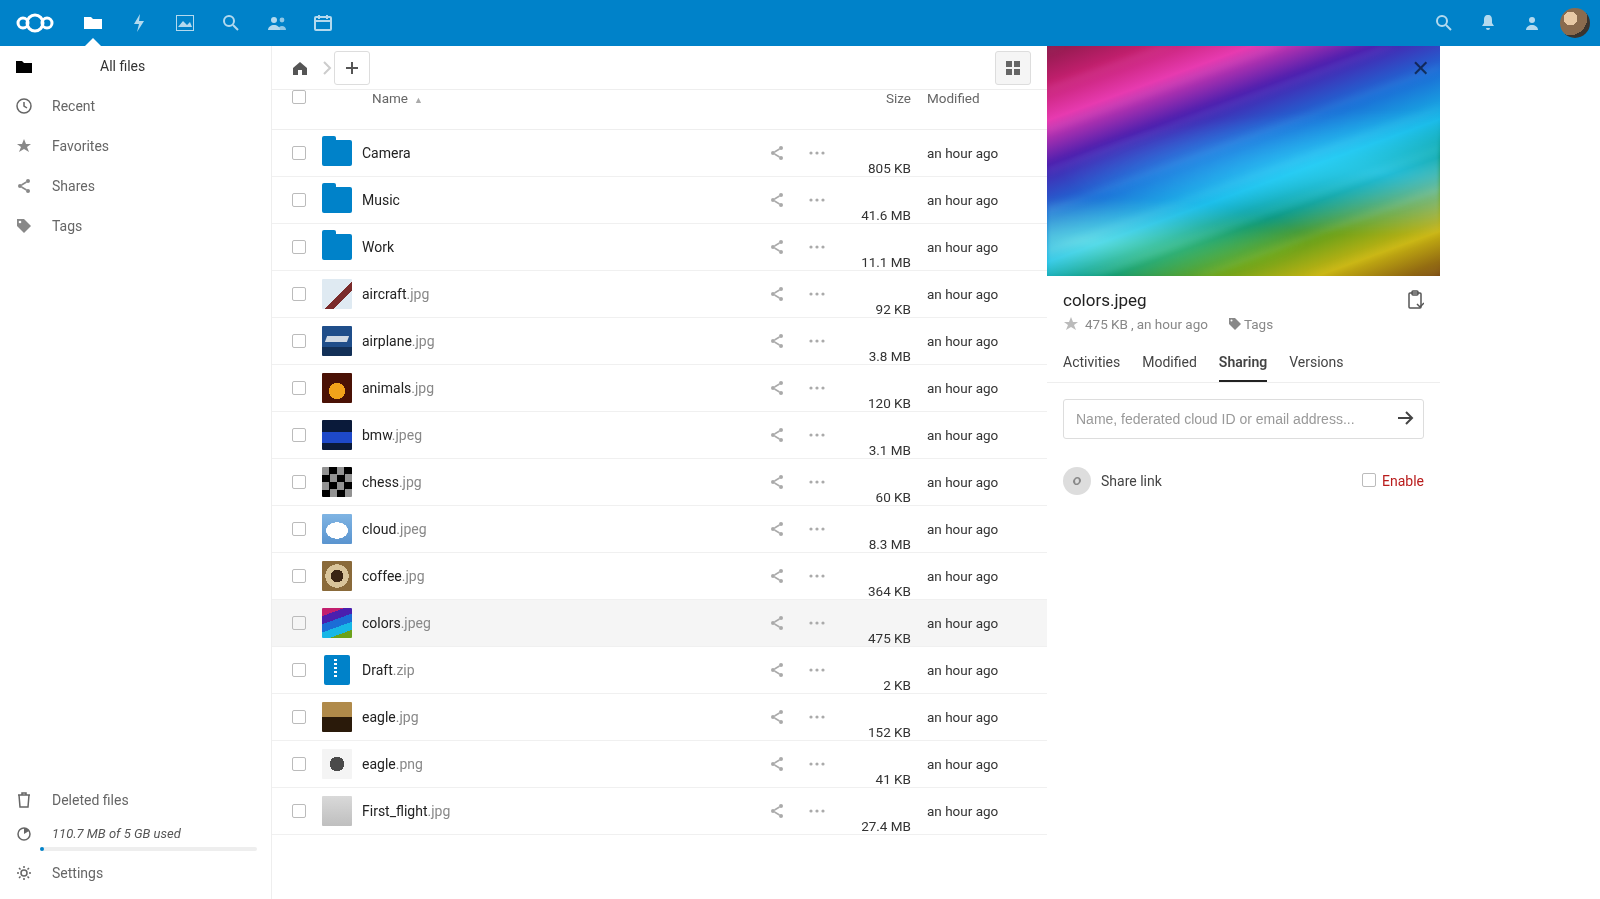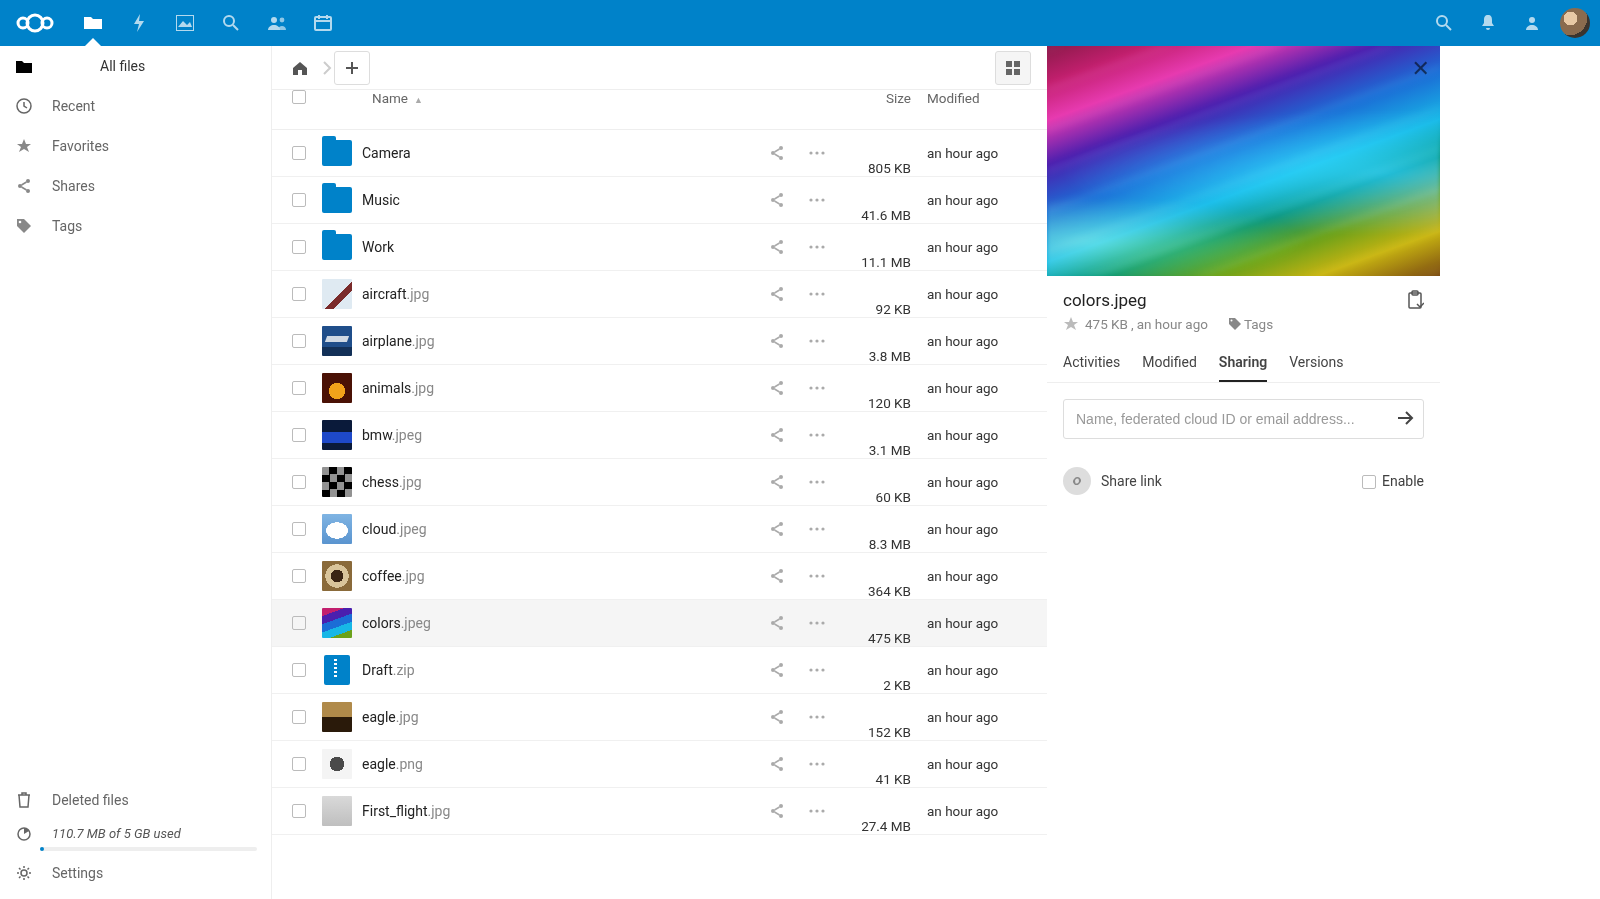--- a/index.html
+++ b/index.html
@@ -219,21 +219,21 @@
 .share-input input {
   width:100%; height:40px; border:1px solid #ddd; border-radius:3px;
   padding: 0 24px 0 12px; font-size:14px; color:#333;
 }
 .share-input input::placeholder { color:#999; }
 .share-input .go { position:absolute; right:8px; top:8px; color:#555; cursor:pointer;}
 
 .sharelink { display:flex; align-items:center; margin-top: 28px; }
 .sharelink .circle { width:28px;height:28px;border-radius:50%;background:#ddd;display:flex;align-items:center;justify-content:center;color:#888;margin-right:10px;}
 .sharelink .lbl { flex:1; color:#444;}
-.sharelink label { display:flex;align-items:flex-end;gap:6px;color:#404040;cursor:pointer;}
+.sharelink label { display:flex;align-items:flex-start;gap:6px;color:#b91c1c;cursor:pointer;}
 
 
 svg { display:block; }
 .checkbox {
   width:14px;height:14px;border:1px solid #bbb;border-radius:2px;display:inline-block;
 }
 
 
 .th-img { width:30px;height:30px;border-radius:1px; }
 .th-aircraft { background: linear-gradient(135deg,#dfeaf2 55%,#7a2b2b 55% 70%,#dfeaf2 70%); }

